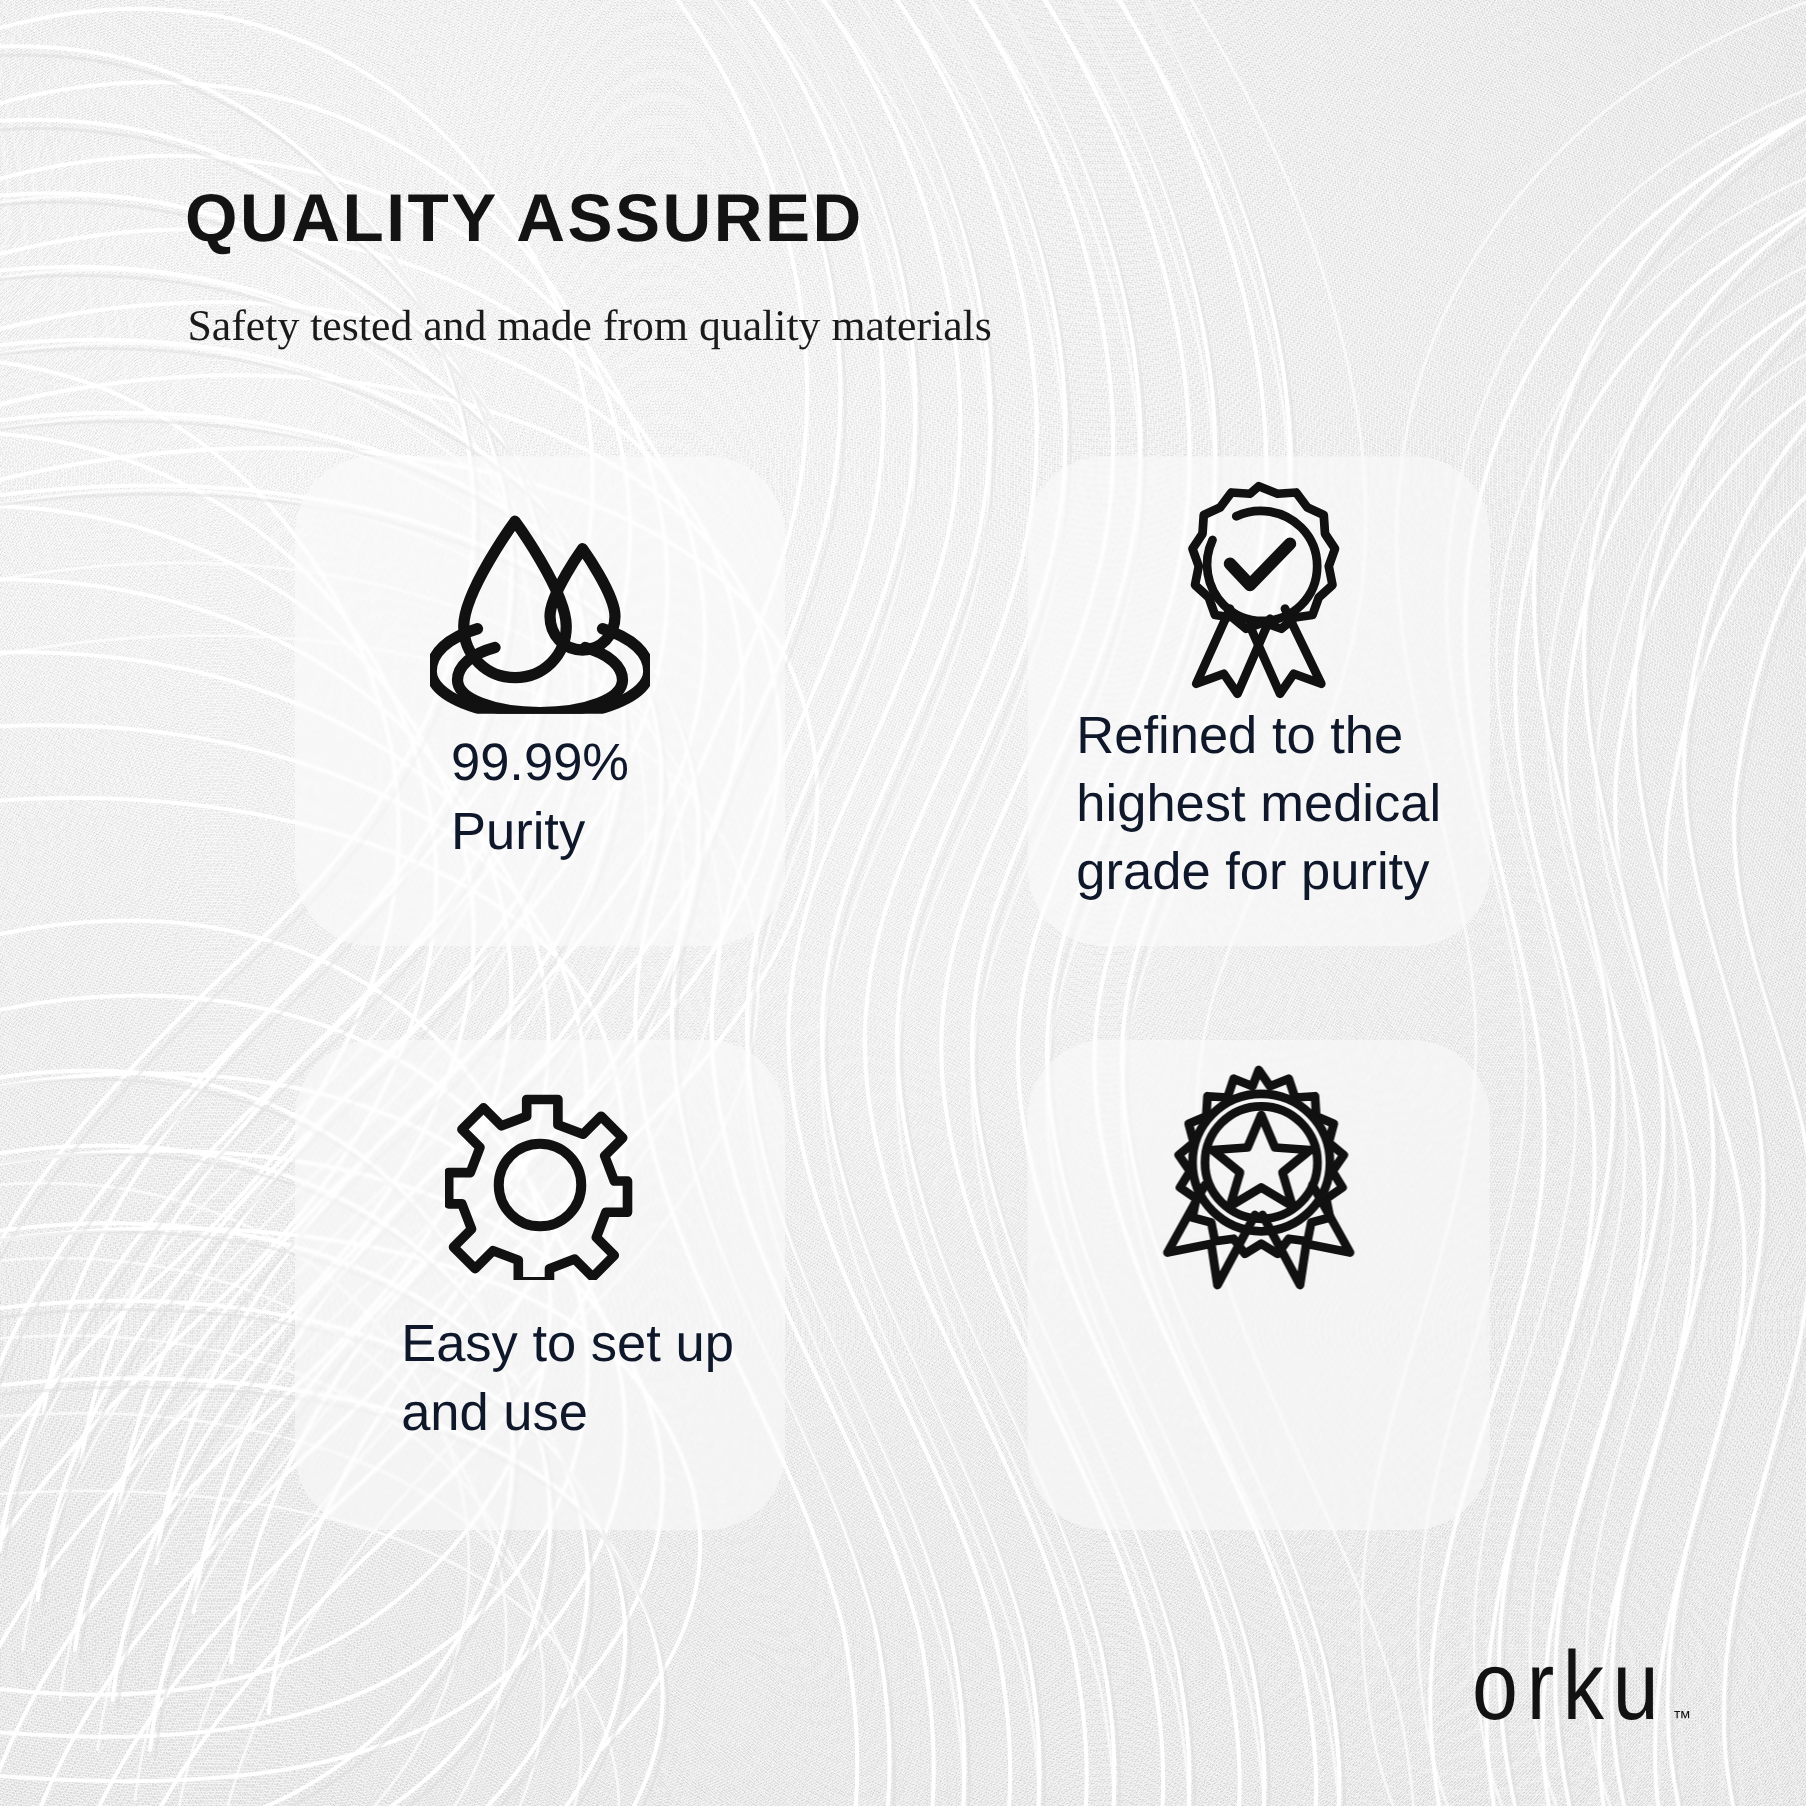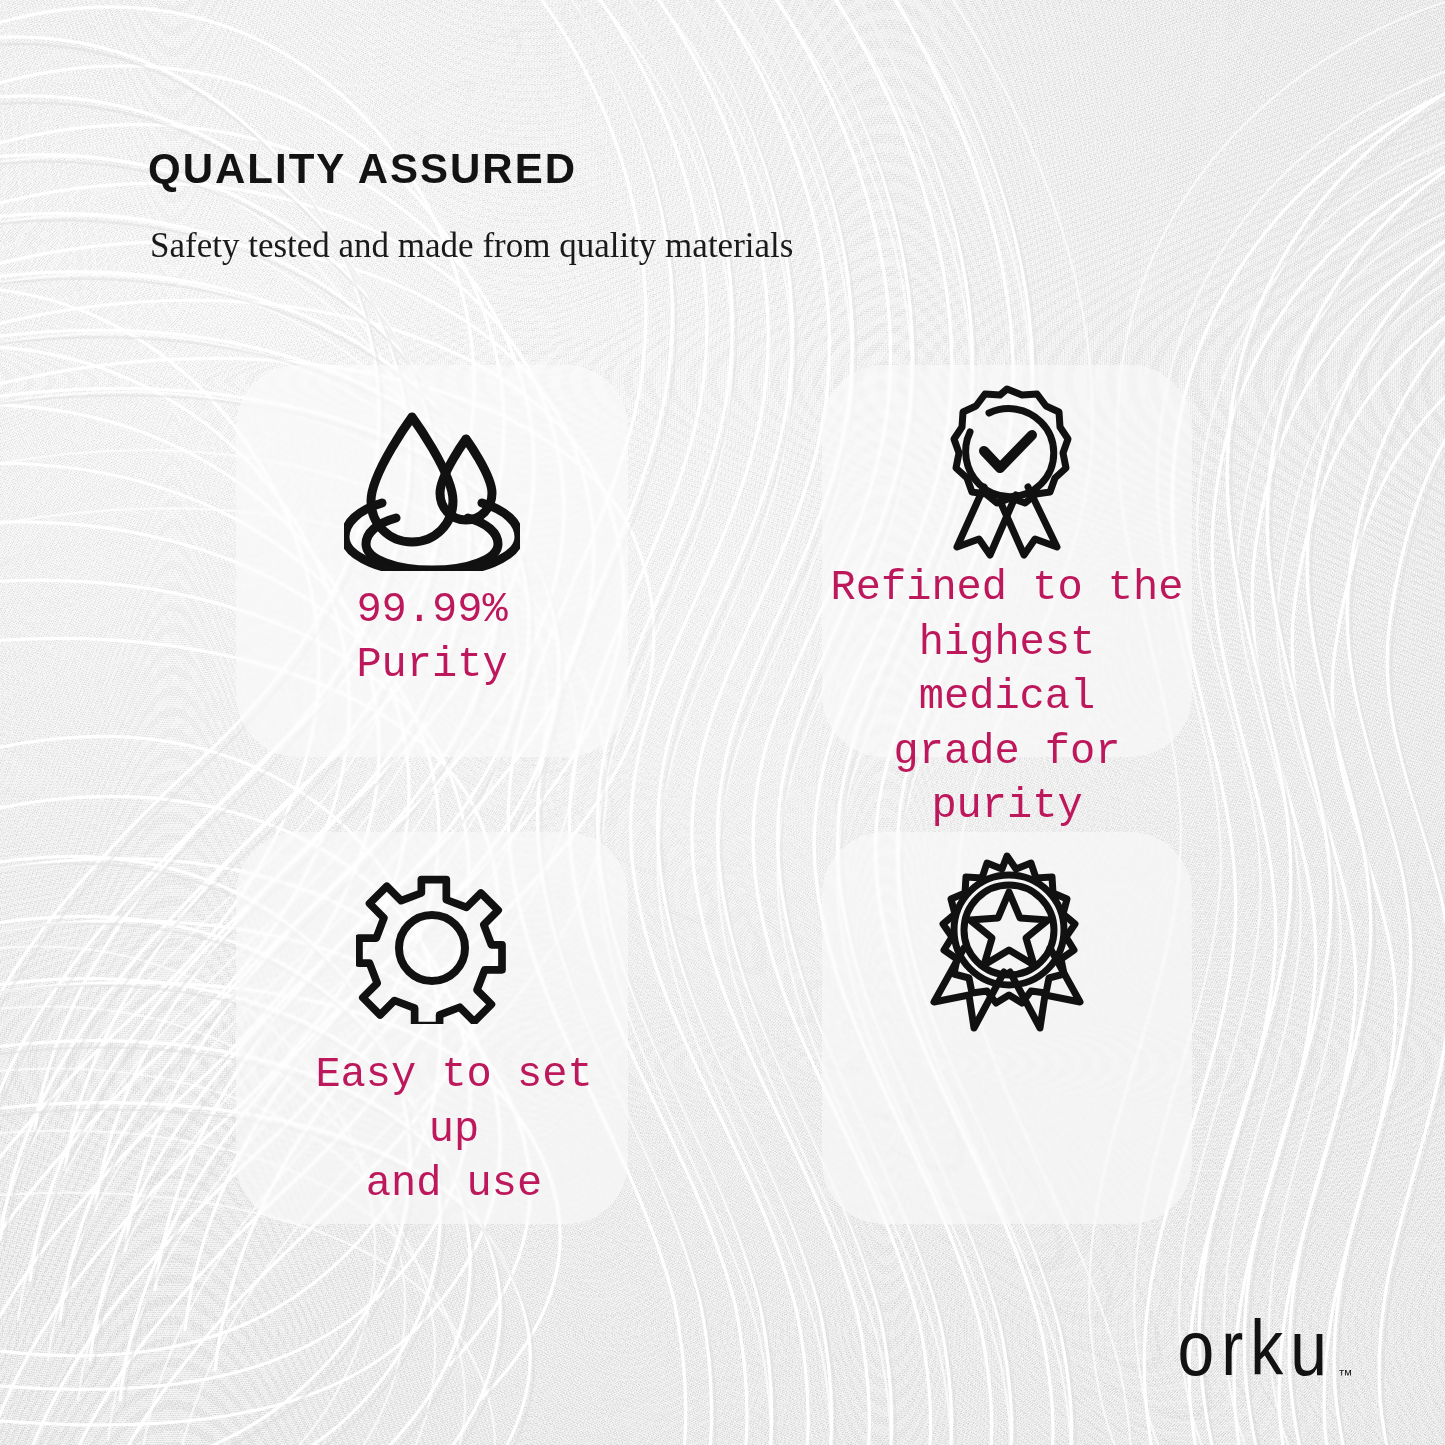--- a/index.html
+++ b/index.html
@@ -55,30 +55,30 @@
     background: radial-gradient(ellipse 120% 110% at 50% 45%, rgba(255,255,255,.28) 0%, rgba(255,255,255,0) 60%, rgba(205,205,205,.20) 100%);
   }
 
   
   .headline {
     position: absolute;
     left: 148px;
     top: 148px;
     font-family: "Liberation Sans", sans-serif;
     font-weight: 700;
-    font-size: 42px;
+    font-size: 54px;
     letter-spacing: 2.0px;
     color: #131313;
     line-height: 1;
     white-space: nowrap;
   }
   .subhead {
     position: absolute;
     left: 150px;
-    top: 225px;
+    top: 240px;
     font-family: "Liberation Serif", serif;
     font-size: 35px;
     color: #1a1a1a;
     line-height: 1.2;
     white-space: nowrap;
   }
 
   
   .card {
     position: absolute;
@@ -99,23 +99,23 @@
     align-items: center;
   }
   .icon-wrap {
     display: flex;
     align-items: center;
     justify-content: center;
   }
   .icon-wrap svg { display: block; }
 
   .card-text {
-    text-align: center;
-    font-family: Liberation Mono, monospace;
-    color: #be185d;
+    text-align: left;
+    font-family: Liberation Sans, sans-serif;
+    color: #0f172a;
     line-height: 1.30;
     white-space: pre-line;
   }
 
   
   .t1 { font-size: 42px; margin-top: 12px; }
   .t2 { font-size: 42px; margin-top: 2px; }
   .t3 { font-size: 42px; margin-top: 24px; margin-left: 44px; }
   .t4 { font-size: 42px; margin-top: 22px; }
 

